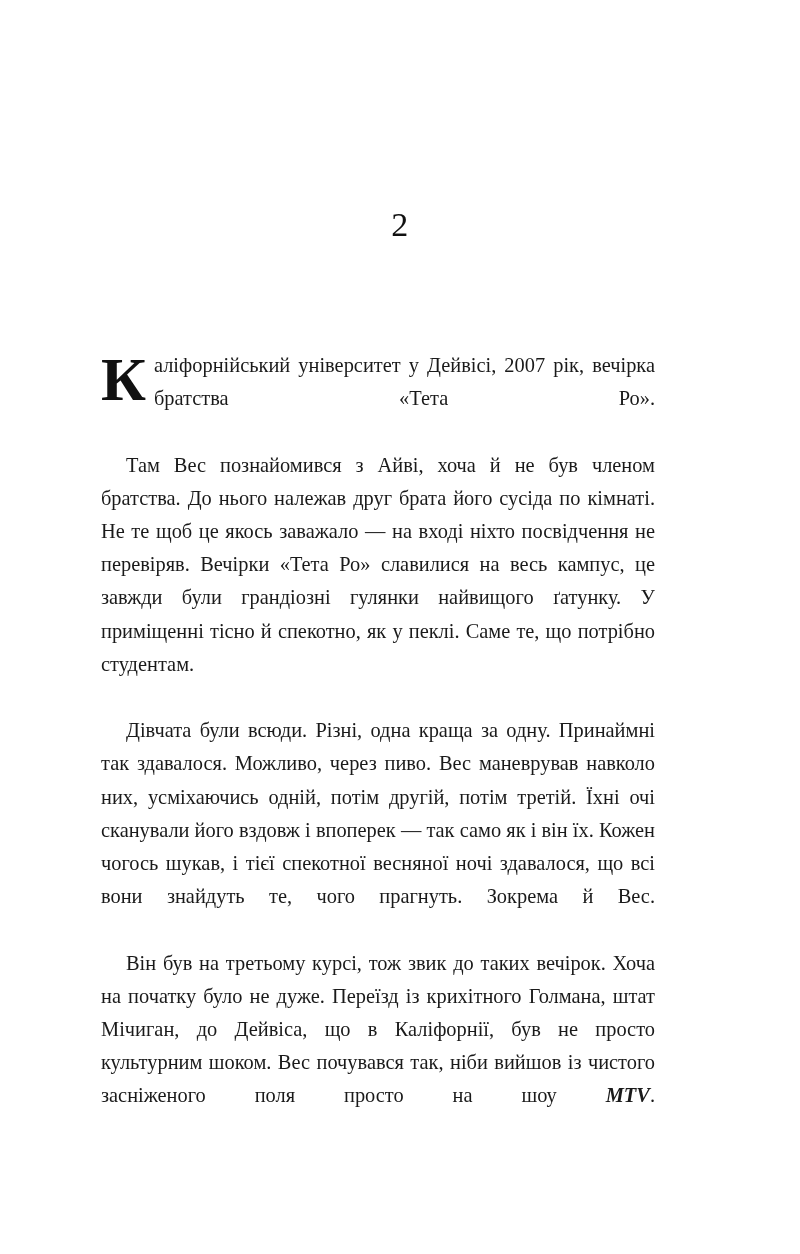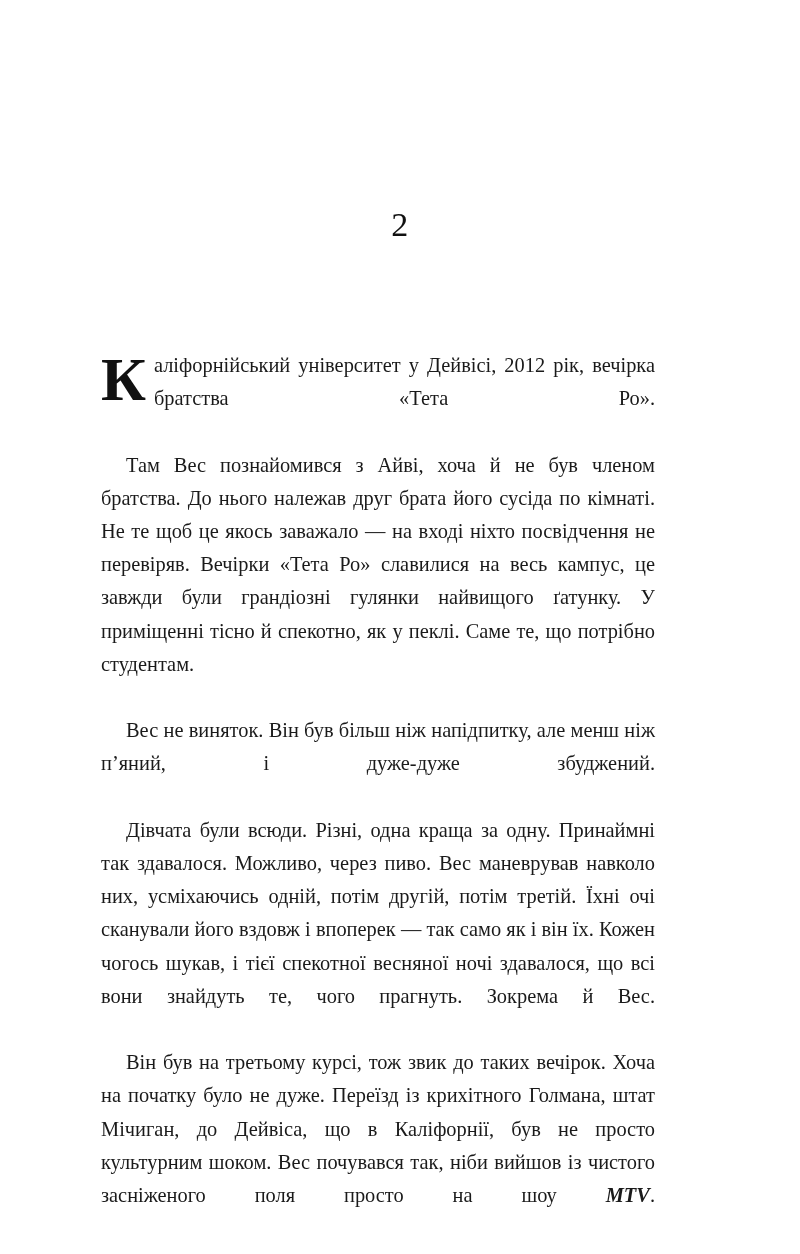--- a/index.html
+++ b/index.html
@@ -88,25 +88,24 @@
 </style>
 </head>
 <body>
 
 <div class="page">
 
   <div class="chapter-number">2</div>
 
   <div class="textblock">
 
-    <p class="para first"><span class="dropcap">К</span><span>аліфорнійський університет у Дейвісі, 2012 рік, вечірка братства «Тета Ро».</span></p>
+    <p class="para first"><span class="dropcap">К</span><span>аліфорнійський університет у Дейвісі, 2007 рік, вечірка братства «Тета Ро».</span></p>
 
     <p class="para"><span>Там Вес познайомився з Айві, хоча й не був членом братства. До нього належав друг брата його сусіда по кімнаті. Не те щоб це якось заважало — на вхо­ді ніхто посвідчення не перевіряв. Вечірки «Тета Ро» славилися на весь кампус, це завжди були гран­діозні гулянки найвищого ґатунку. У приміщенні тісно й спекотно, як у пеклі. Саме те, що потрібно студентам.</span></p>
 
-    <p class="para"><span>Вес не виняток. Він був більш ніж напідпитку, але менш ніж п’яний, і дуже-дуже збуджений.</span></p>
 
     <p class="para"><span>Дівчата були всюди. Різні, одна краща за одну. Принаймні так здавалося. Можливо, через пиво. Вес маневрував навколо них, усміхаючись одній, потім другій, потім третій. Їхні очі сканували його вздовж і впоперек — так само як і він їх. Кожен чогось шукав, і тієї спекотної весняної ночі здавалося, що всі вони знайдуть те, чого прагнуть. Зокрема й Вес.</span></p>
 
     <p class="para"><span>Він був на третьому курсі, тож звик до таких ве­чірок. Хоча на початку було не дуже. Переїзд із крихітного Голмана, штат Мічиган, до Дейвіса, що в Каліфорнії, був не просто культурним шоком. Вес почувався так, ніби вийшов із чистого засніженого поля просто на шоу </span><span class="italic">MTV</span><span>.</span></p>
 
   </div>
 
 </div>
 
 </body></html>

